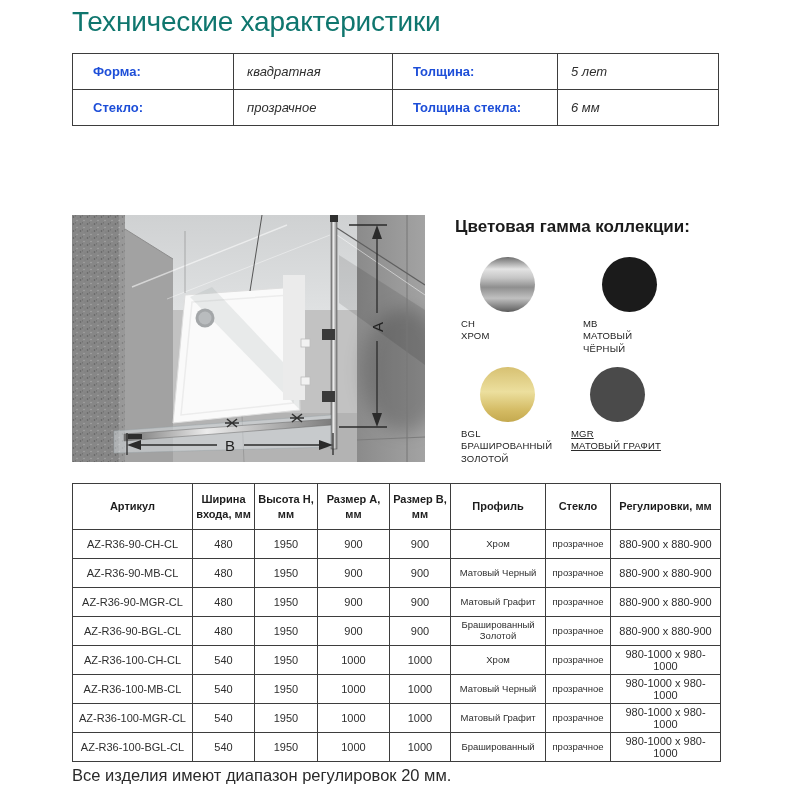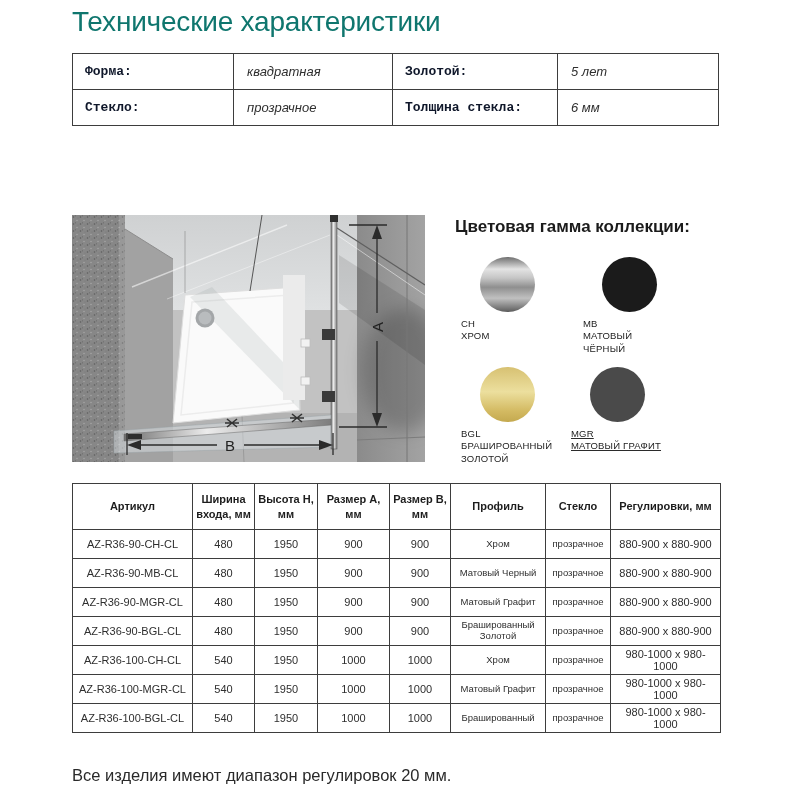--- a/index.html
+++ b/index.html
@@ -4,21 +4,21 @@
 <style>
   * { margin:0; padding:0; box-sizing:border-box; }
   html,body { background:#ffffff; }
   body { width:800px; height:800px; position:relative; font-family:"Liberation Sans", sans-serif; color:#2b2b2b; overflow:hidden; }
 
   .page-title { position:absolute; left:72px; top:6px; font-size:28px; font-weight:400; color:#0f766e; letter-spacing:-0.2px; }
 
   
   .spec-table { position:absolute; left:72px; top:53px; width:646px; border-collapse:collapse; table-layout:fixed; }
   .spec-table td { border:1.5px solid #3d3d3d; height:36px; font-size:13px; vertical-align:middle; }
-  .spec-table td.lbl { font-weight:bold; padding-left:12px; color:#0f172a;font-family:Liberation Mono, monospace; }
+  .spec-table td.lbl { font-weight:bold; padding-left:20px; color:#1d4ed8; }
   .spec-table td.val { padding-left:13px; color:#2e2e2e;font-style:italic; }
 
   
   .product-figure { position:absolute; left:72px; top:215px; width:353px; height:247px; }
 
   
   .colors-section { position:absolute; left:452px; top:215px; width:300px; height:270px; }
   .colors-title { position:absolute; left:3px; top:2px; font-size:17px; font-weight:bold; color:#1b1b1b; }
   .swatch-cell { position:absolute; width:110px; }
   .swatch-cell.c1 { left:0; top:42px; }
@@ -47,21 +47,21 @@
   <colgroup>
       <col style="width:161px">
       <col style="width:159px">
       <col style="width:165px">
       <col style="width:161px">
     </colgroup>
   <tbody>
     <tr>
       <td class="lbl">Форма:</td>
       <td class="val">квадратная</td>
-      <td class="lbl">Золотой:</td>
+      <td class="lbl">Толщина:</td>
       <td class="val">5 лет</td>
     </tr>
     <tr>
       <td class="lbl">Стекло:</td>
       <td class="val">прозрачное</td>
       <td class="lbl">Толщина стекла:</td>
       <td class="val">6 мм</td>
     </tr>
   </tbody>
 </table>
@@ -264,20 +264,30 @@
       <td>AZ-R36-100-CH-CL</td>
       <td>540</td>
       <td>1950</td>
       <td>1000</td>
       <td>1000</td>
       <td class="small">Хром</td>
       <td class="small">прозрачное</td>
       <td>980-1000 x 980-1000</td>
     </tr>
     <tr>
+      <td>AZ-R36-100-MB-CL</td>
+      <td>540</td>
+      <td>1950</td>
+      <td>1000</td>
+      <td>1000</td>
+      <td class="small">Матовый Черный</td>
+      <td class="small">прозрачное</td>
+      <td>980-1000 x 980-1000</td>
+    </tr>
+    <tr>
       <td>AZ-R36-100-MGR-CL</td>
       <td>540</td>
       <td>1950</td>
       <td>1000</td>
       <td>1000</td>
       <td class="small">Матовый Графит</td>
       <td class="small">прозрачное</td>
       <td>980-1000 x 980-1000</td>
     </tr>
     <tr>

